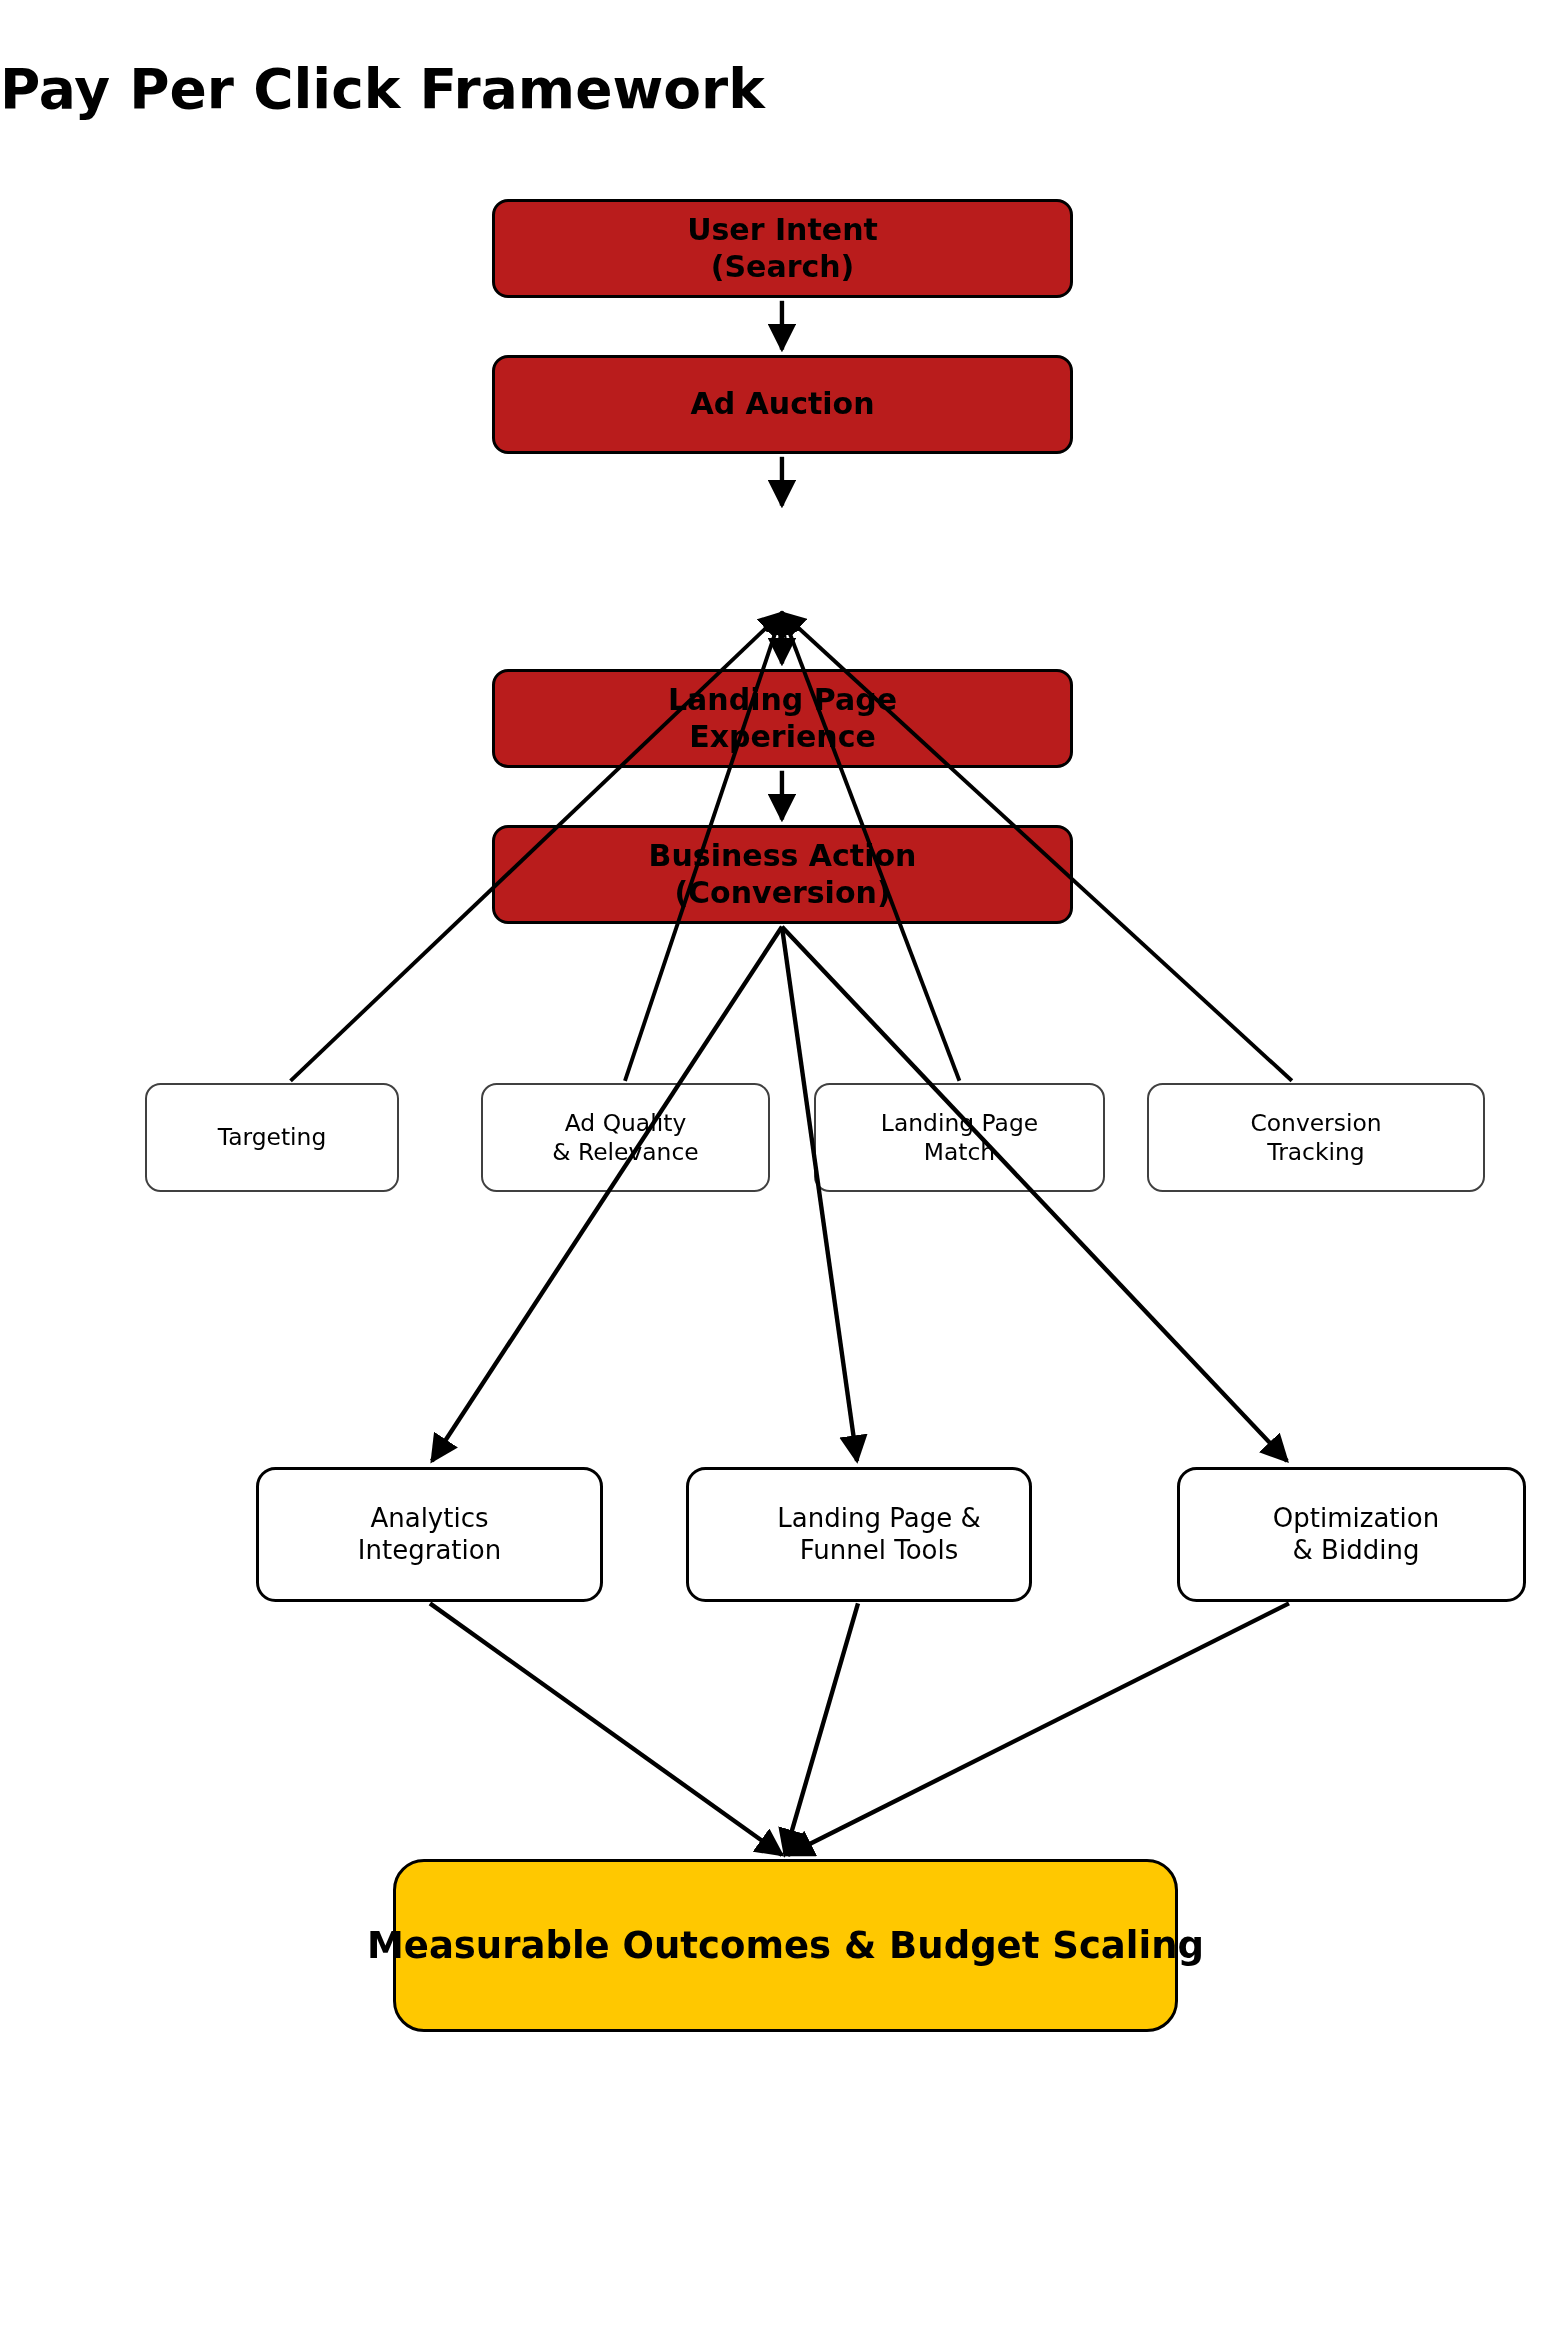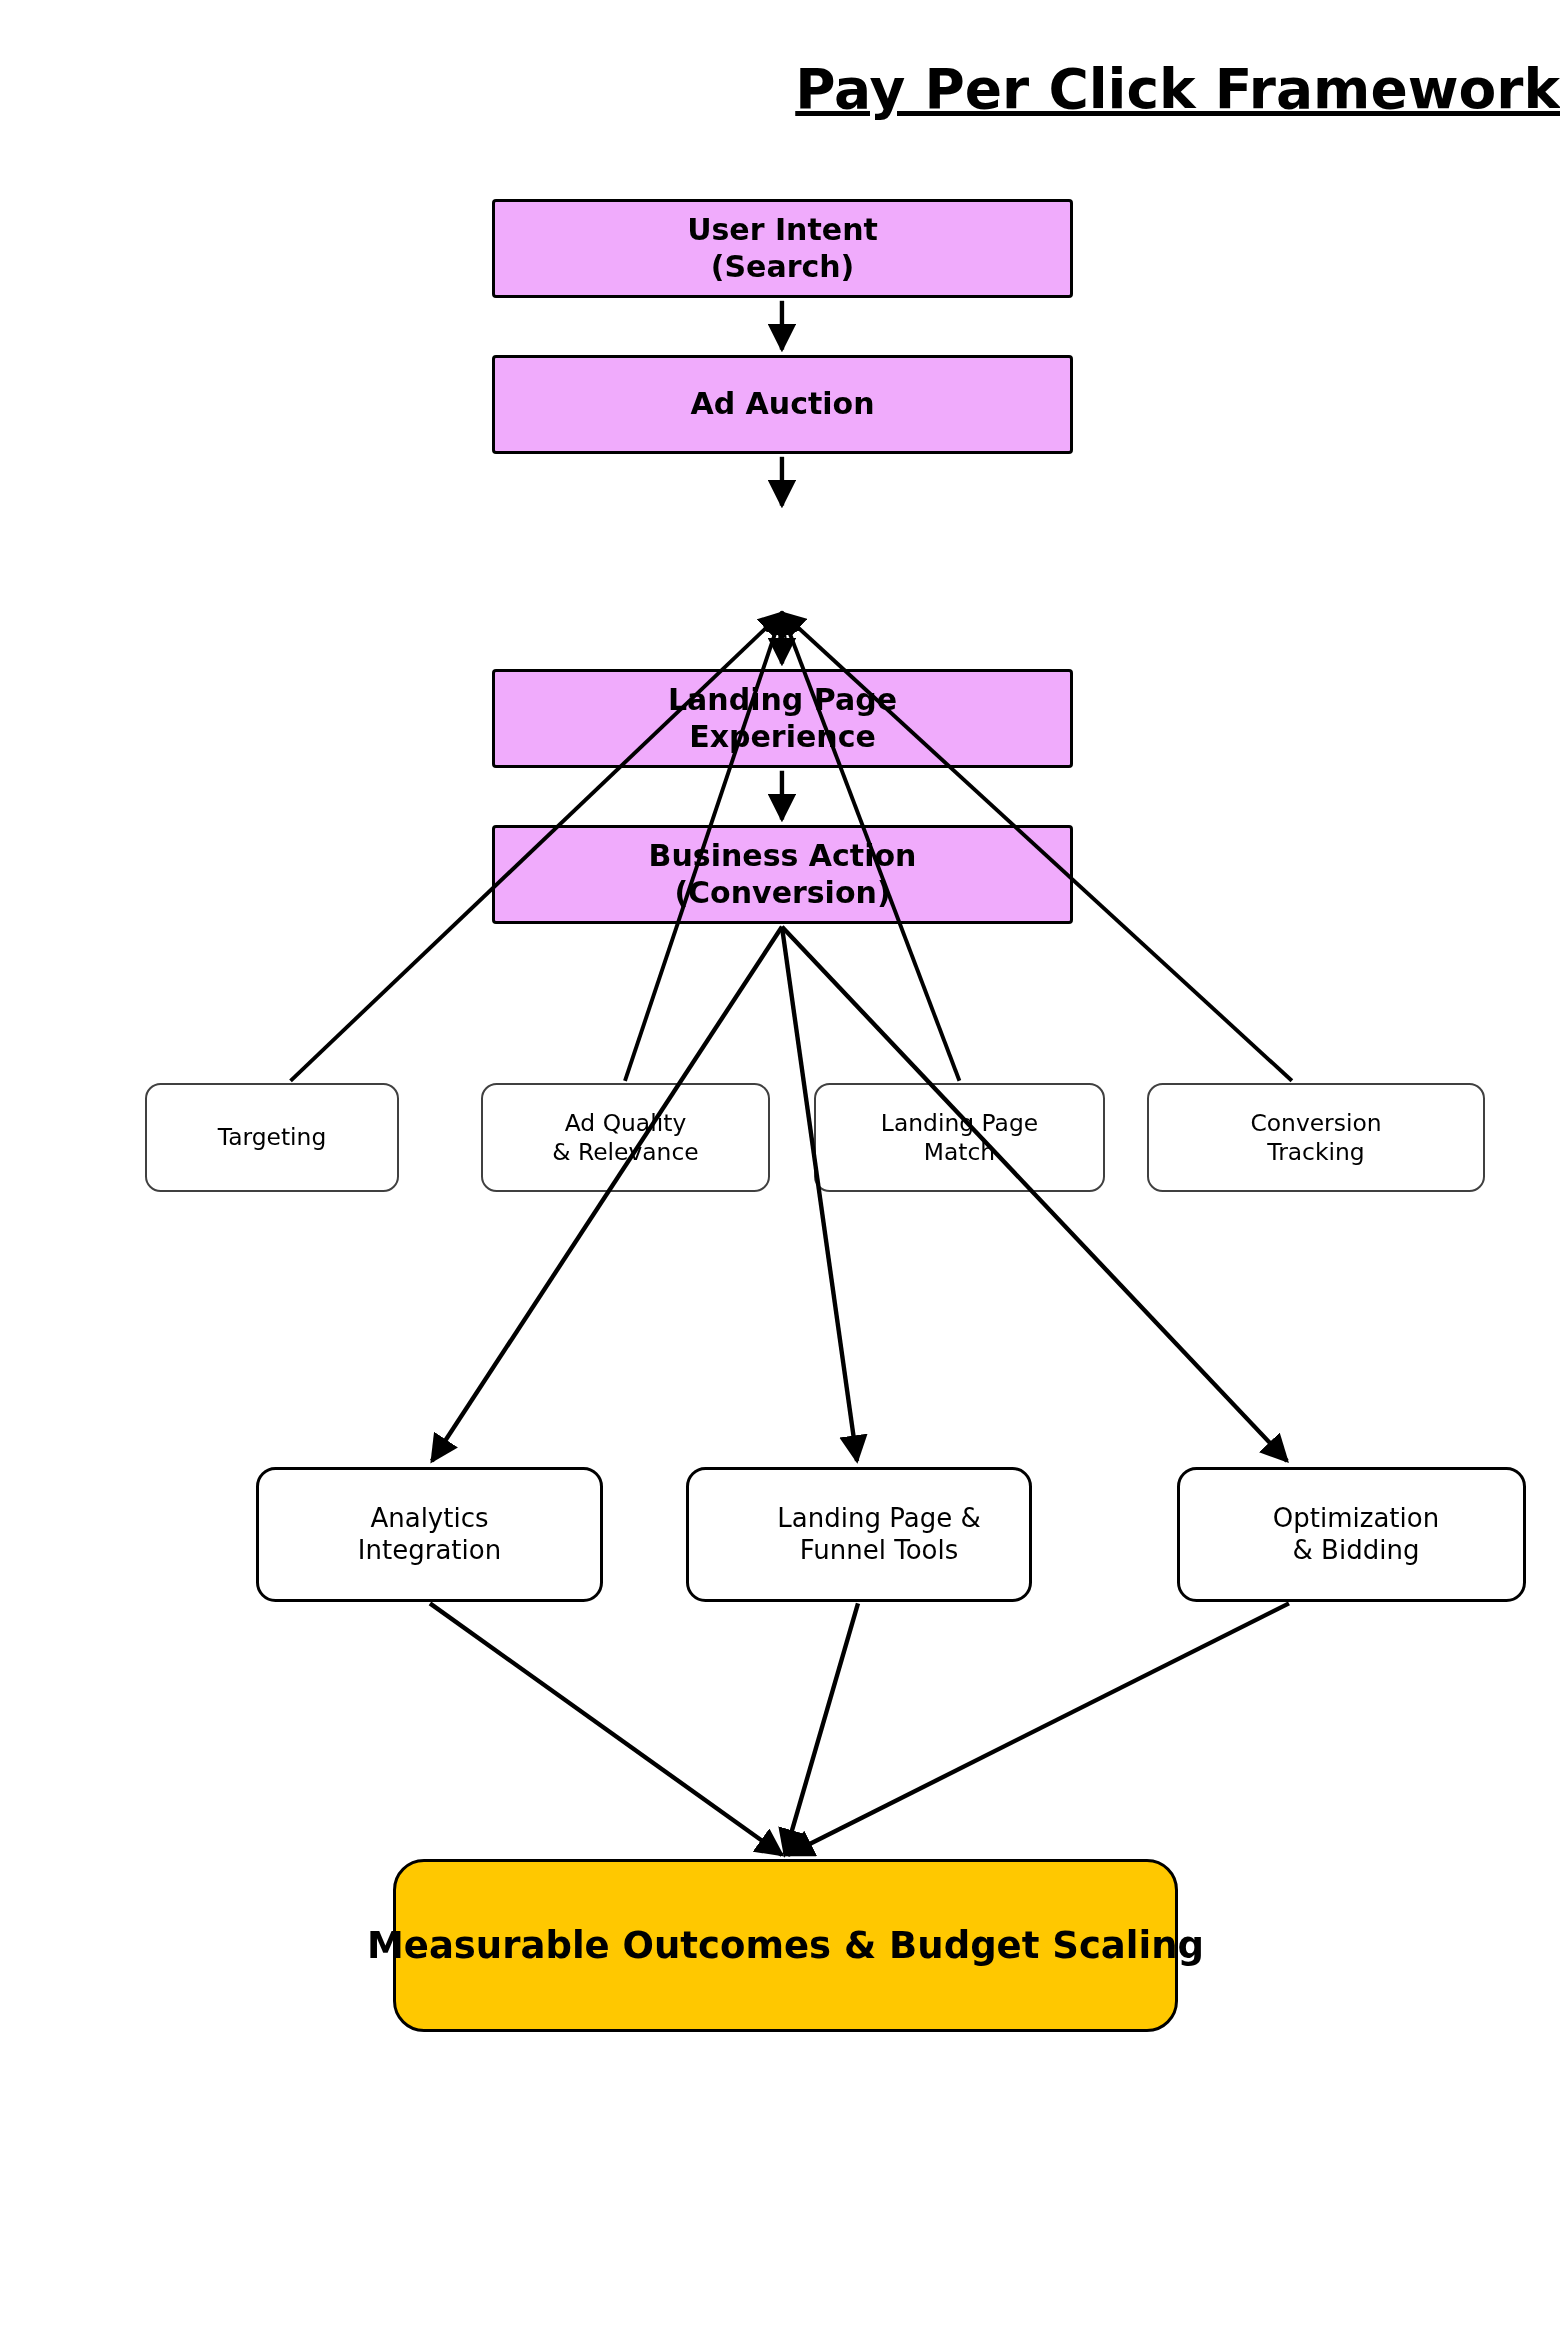--- a/index.html
+++ b/index.html
@@ -6,35 +6,34 @@
   .canvas{
     position:relative;
     width:1560px;height:2341px;
     background:#ffffff;
     font-family:"DejaVu Sans", sans-serif;
     color:#000000;
     overflow:hidden;
   }
   .title{
     position:absolute;left:0;top:57px;width:1560px;
-    text-align:right;
+    text-align:left;
     font-size:55px;font-weight:bold;letter-spacing:0px;
     margin:0;
-    text-decoration:underline;
   }
   .node{
     position:absolute;box-sizing:border-box;
     display:flex;align-items:center;justify-content:center;
     text-align:center;background:#ffffff;
   }
   .node .lbl{white-space:pre-line;line-height:1.22;}
   .primary{
-    background:#f0abfc;
+    background:#b91c1c;
     border:3.9px solid #000000;
-    border-radius:4px;
+    border-radius:16px;
     font-weight:bold;font-size:30px;
   }
   .factor{
     border:2.9px solid #404040;
     border-radius:15.6px;
     font-size:23.4px;
   }
   .tool{
     border:3.9px solid #000000;
     border-radius:19.5px;

